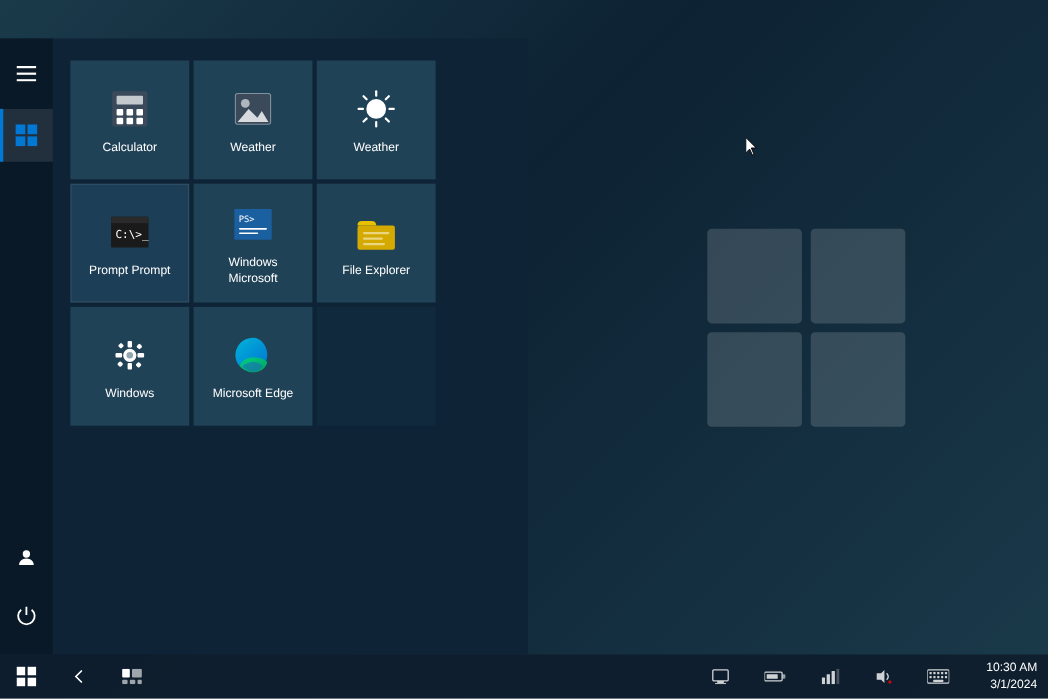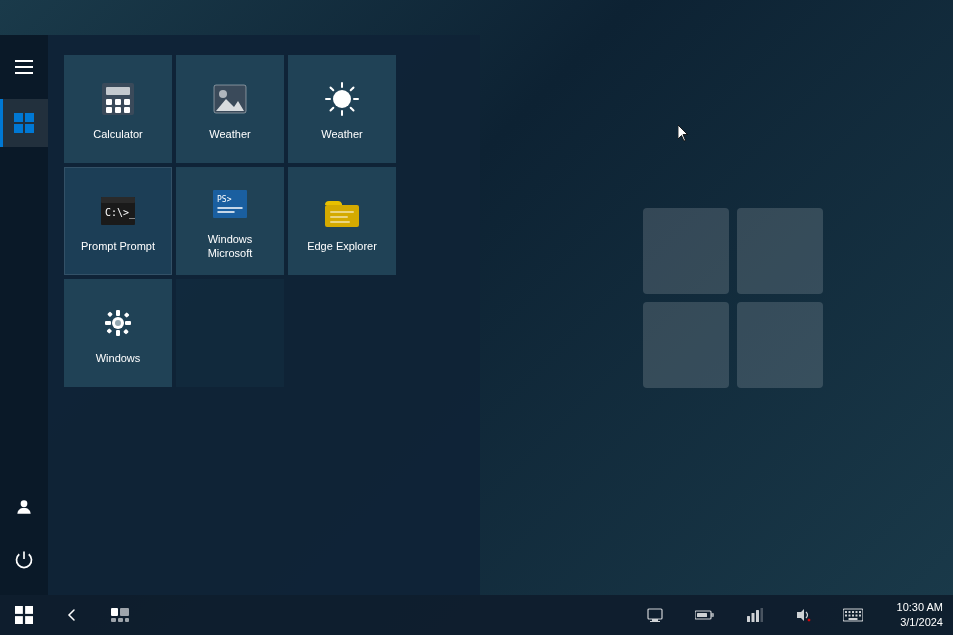--- a/index.html
+++ b/index.html
@@ -306,21 +306,21 @@
 
             <rect x="3" y="14" width="34" height="22" rx="2" fill="#d4aa00"></rect>
 
             <path d="M3 14 Q3 10 7 10 L16 10 Q19 10 20 13 L20 14 Z" fill="#e8c000"></path>
 
             <rect x="8" y="20" width="24" height="2" rx="1" fill="rgba(255,255,255,0.5)"></rect>
             <rect x="8" y="25" width="18" height="2" rx="1" fill="rgba(255,255,255,0.5)"></rect>
             <rect x="8" y="30" width="20" height="2" rx="1" fill="rgba(255,255,255,0.5)"></rect>
           </svg>
         </div>
-        <span class="tile-label">Edge Explorer</span>
+        <span class="tile-label">File Explorer</span>
       </div>
 
       <div class="tile">
         <div class="tile-icon">
           <svg width="40" height="40" viewBox="0 0 40 40">
             <g fill="white" transform="translate(20,20)">
               <path d="M-3-14 L3-14 L4-8 Q7-7 10-5 L15-8 L19-4 L16,2 Q18,5 18,8 L14,10 L14,10 Q13,13 11,15 L14,20 L10,23 L5,20 Q2,21 -1,21 L-3,25 L-8,23 L-8,18 Q-11,17 -13,15 L-18,17 L-22,13 L-19,8 Q-21,5 -21,2 L-17,-1 Q-17,-5 -15,-7 L-18,-12 L-14,-16 Z" fill="none"></path>
               <path d="M-4-13 L4-13 L5-7 Q9-6 12-3 L18-6 L20-2 L17,3 Q19,7 18,11 L13,12 Q11,16 8,18 L10,24 L6,25 L3,20 Q-1,21 -4,20 L-7,25 L-11,23 L-9,18 Q-13,15 -14,11 L-19,10 L-18,5 L-13,4 Q-13,0 -11,-3 L-14,-8 Z" fill="none"></path>
             </g>
 
@@ -334,20 +334,40 @@
               <rect x="-10.5" y="-10.5" width="4" height="4" rx="1" fill="white" transform="rotate(45,-8,-8)"></rect>
               <rect x="6.5" y="-10.5" width="4" height="4" rx="1" fill="white" transform="rotate(45,8,-8)"></rect>
               <rect x="-10.5" y="6.5" width="4" height="4" rx="1" fill="white" transform="rotate(45,-8,8)"></rect>
               <rect x="6.5" y="6.5" width="4" height="4" rx="1" fill="white" transform="rotate(45,8,8)"></rect>
             </g>
           </svg>
         </div>
         <span class="tile-label">Windows</span>
       </div>
 
+      <div class="tile">
+        <div class="tile-icon">
+          <svg width="40" height="40" viewBox="0 0 40 40">
+            <defs>
+              <linearGradient id="edgeGrad1" x1="0%" y1="0%" x2="100%" y2="100%">
+                <stop offset="0%" style="stop-color:#00b4d8"></stop>
+                <stop offset="100%" style="stop-color:#0078d4"></stop>
+              </linearGradient>
+              <linearGradient id="edgeGrad2" x1="0%" y1="0%" x2="100%" y2="100%">
+                <stop offset="0%" style="stop-color:#00d084"></stop>
+                <stop offset="100%" style="stop-color:#00a060"></stop>
+              </linearGradient>
+            </defs>
+            <path d="M20 4 C10 4 4 12 4 20 C4 24 5.5 27.5 8 30 C12 26 16 24 20 24 C24 24 28 25.5 30 28 C32 25.5 33 22.5 33 20 C33 11 27 4 20 4 Z" fill="url(#edgeGrad1)"></path>
+            <path d="M8 30 C10 32 13 34 16 35 C20 36 25 35.5 28.5 33 C31 31 32.5 28.5 33 26 C30 23 26 22 20 22 C15 22 10 24 8 30 Z" fill="url(#edgeGrad2)"></path>
+            <path d="M10 30 C14 27 17 26 20 26 C23 26 27 27 29 30 C27 33 23.5 35 20 35 C16.5 35 13 33 10 30 Z" fill="#1a6dba" opacity="0.6"></path>
+          </svg>
+        </div>
+        <span class="tile-label">Microsoft Edge</span>
+      </div>
 
       <div class="tile" style="background: rgba(20,50,70,0.4);">
       </div>
 
     </div>
   </div>
 </div>
 
 <div class="taskbar">
 

